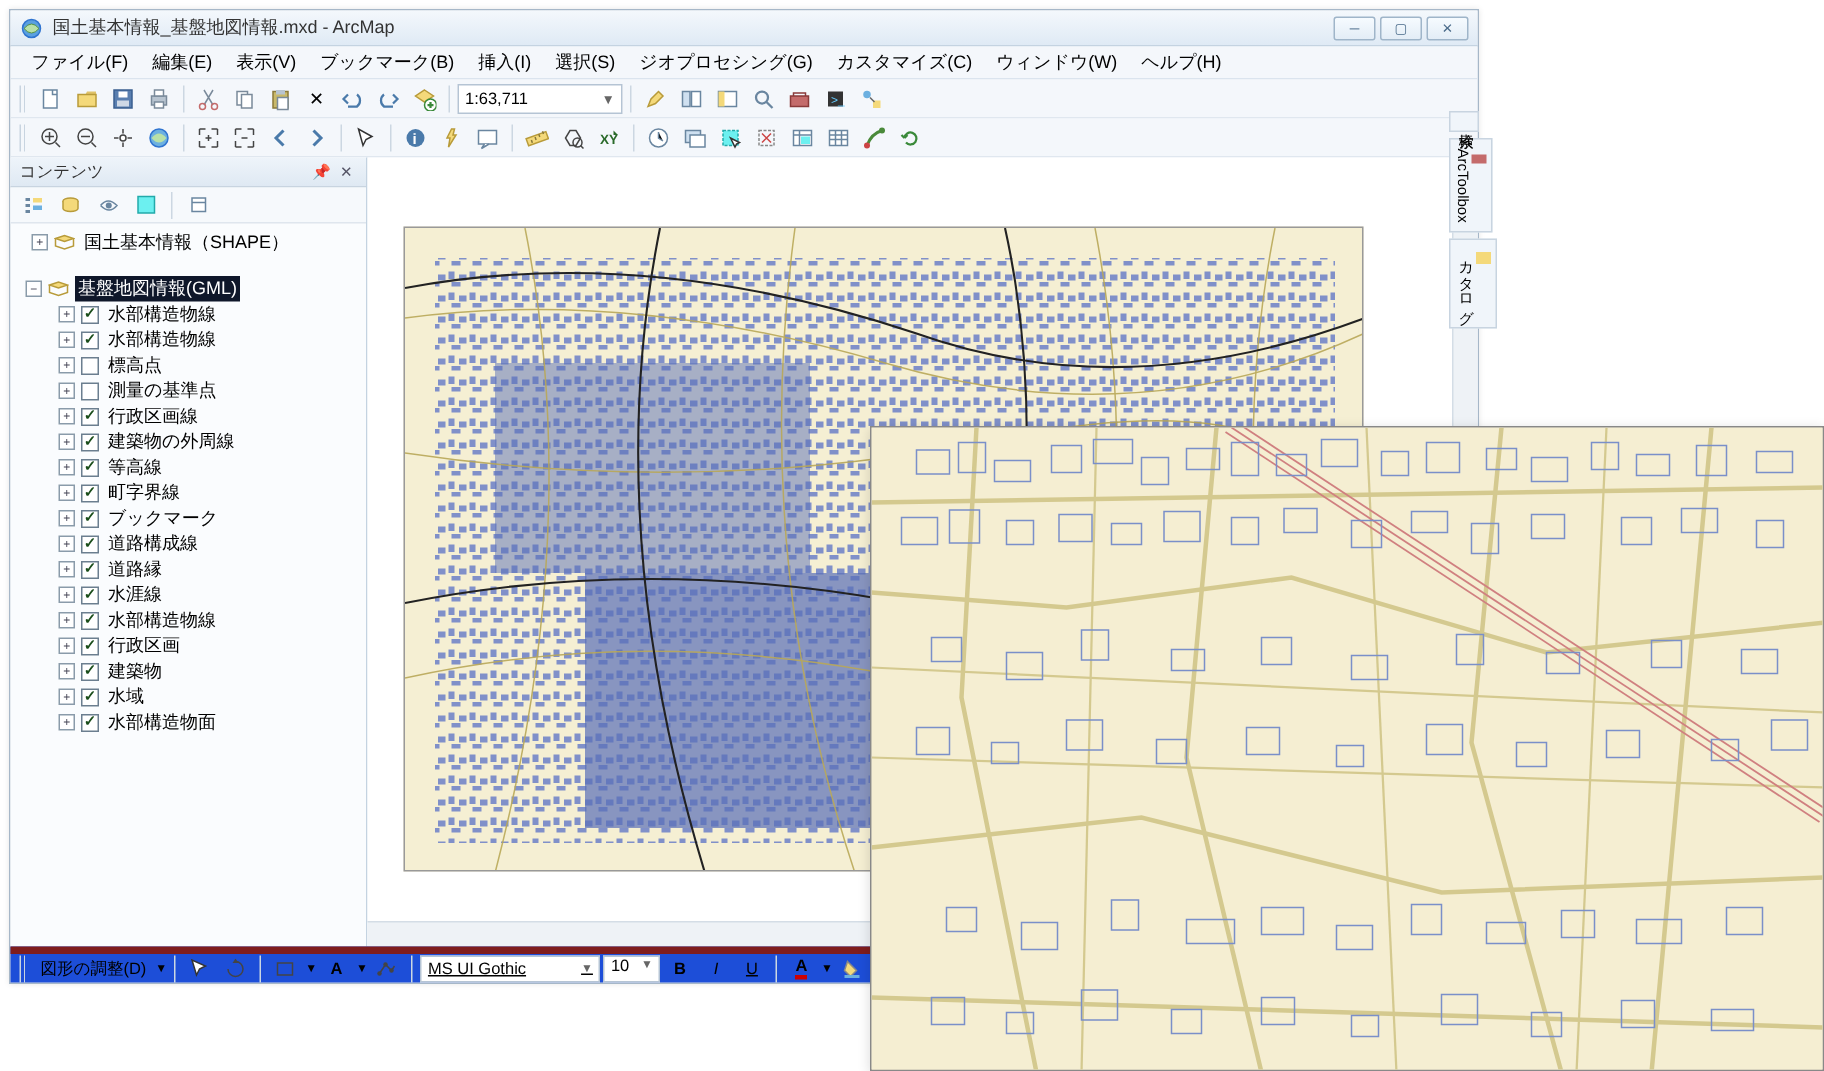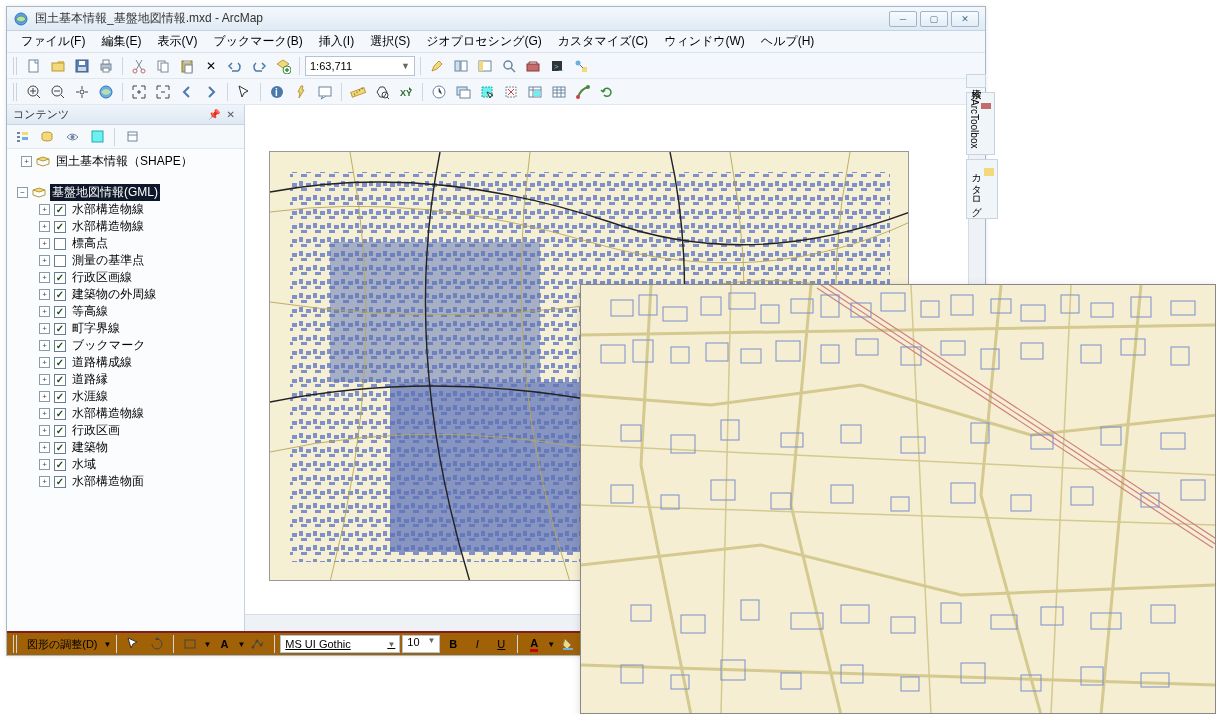--- a/index.html
+++ b/index.html
@@ -38,21 +38,21 @@
 .tree-row .lbl.sel { background:#0f172a; color:#fff; }
 .indent1{padding-left:14px;} .indent2{padding-left:32px;}
 
 .map-area { flex:1; position:relative; background:#fff; }
 .map-scroll-v { position:absolute; right:0; top:0; bottom:17px; width:17px; background:#eef2f6; border-left:1px solid #d4dde6;}
 .map-scroll-h { position:absolute; left:0; right:17px; bottom:0; height:17px; background:#eef2f6; border-top:1px solid #d4dde6;}
 .map-canvas { position:absolute; left:24px; top:46px; width:640px; height:430px; background:#f5f0d5; overflow:hidden; border:1px solid #999;}
 
 .right-tabs { position:absolute; right:0; top:74px; width:20px; }
 .vtab { writing-mode: vertical-rl; background:#f0f5fa; border:1px solid #c8d4e0; padding:6px 2px; margin-bottom:4px; font-size:10px; cursor:pointer; }
-.draw-toolbar { height:24px; background:#a16207; border-top:2px solid #7f1d1d; display:flex; align-items:center; padding:0 6px; font-size:11px; gap:2px; position:relative;}
+.draw-toolbar { height:24px; background:#1d4ed8; border-top:5px solid #7f1d1d; display:flex; align-items:center; padding:0 6px; font-size:11px; gap:2px; position:relative;}
 .font-box { height:18px; width:120px; border:1px solid #b5c4d4; background:#fff; padding:0 4px; display:flex; align-items:center; font-size:11px;text-decoration:underline;}
 .size-box { height:18px; width:38px; border:1px solid #b5c4d4; background:#fff; padding:0 4px; display:flex; align-items:flex-start; font-size:11px;}
 .caret-sm{font-size:8px;color:#666;margin-left:auto;}
 
 .detail-map { position:absolute; left:580px; top:284px; width:636px; height:430px; background:#f5eed2; border:1px solid #888; box-shadow:0 2px 8px rgba(0,0,0,.15); overflow:hidden;}
 
 svg { display:block; }
 </style>
 </head>
 <body>

